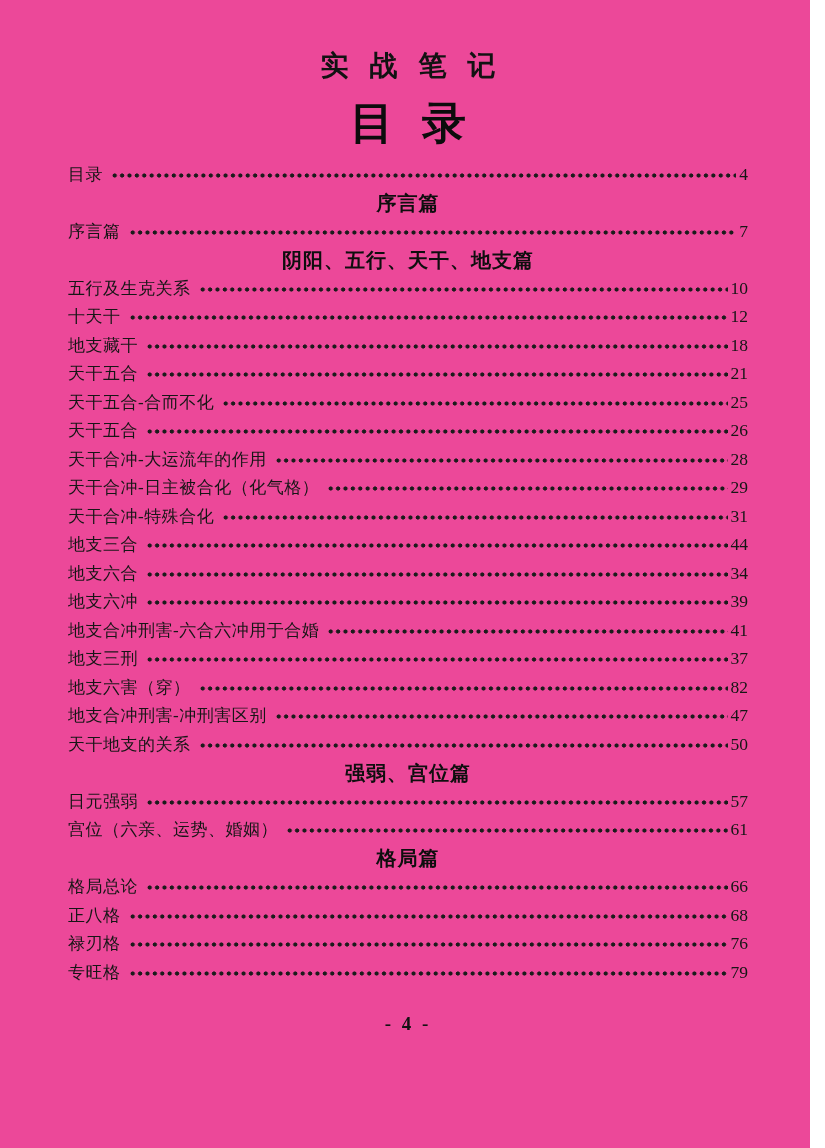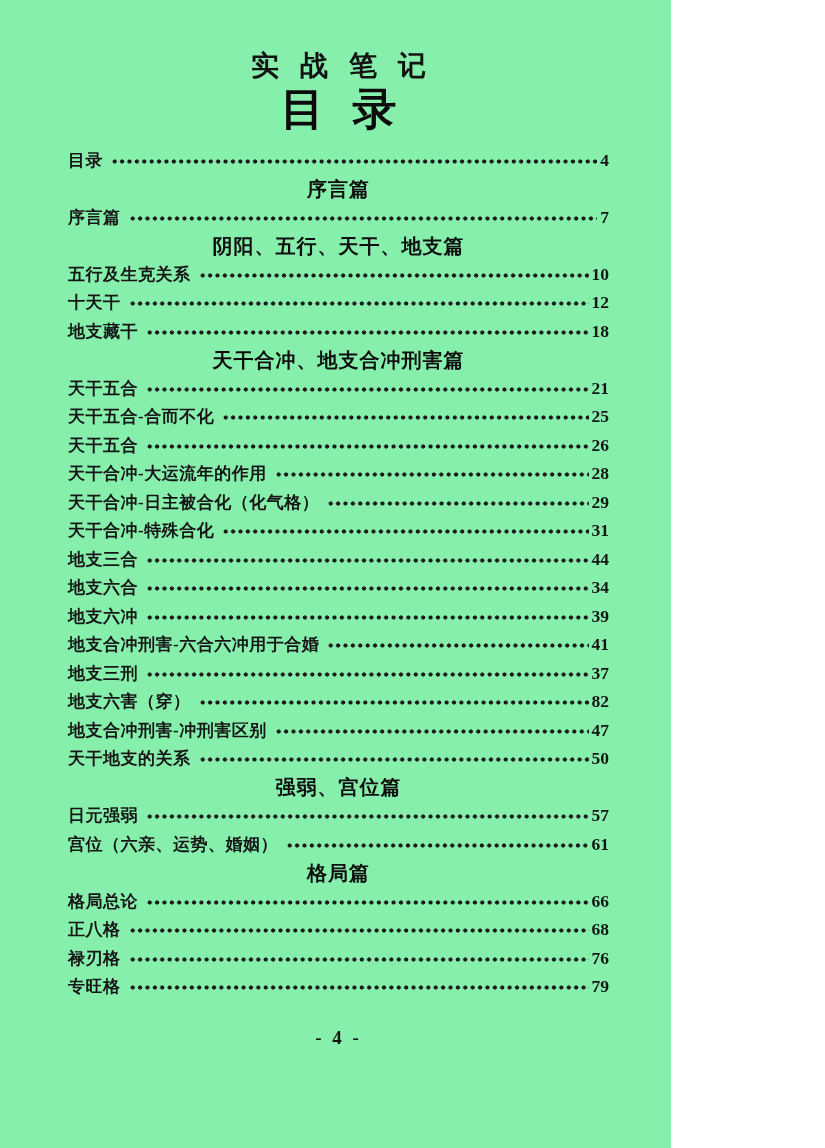--- a/index.html
+++ b/index.html
@@ -1,20 +1,20 @@
 <!DOCTYPE html>
 <html lang="zh"><head>
 <meta charset="utf-8">
 <style>
   html, body { margin: 0; padding: 0; background: #ffffff; }
   .page {
     position: relative;
-    width: 671px;
+    width: 810px;
     height: 1148px;
-    background: #86efac;
+    background: #ec4899;
     box-sizing: border-box;
     padding: 50px 62px 4px 68px;
     color: #161616;
     overflow: hidden;
   }
   .book-title {
     text-align: center;
     font-family: "Liberation Serif", serif;
     font-weight: bold;
     font-size: 28px;
@@ -24,33 +24,32 @@
     text-indent: 21px; 
     color: #121212;
   }
   .page-title {
     text-align: center;
     font-family: "Liberation Sans", sans-serif;
     font-weight: 900;
     font-size: 44px;
     height: 48px;
     line-height: 48px;
-    margin-top: 3px;
+    margin-top: 17px;
     word-spacing: 16px;
     color: #0c0c0c;
   }
   .toc { margin-top: 13px; }
   .toc-row {
     height: 28.5px;
     display: flex;
     align-items: center;
     font-family: "Liberation Serif", serif;
     font-size: 17px;
     color: #161616;
-    font-weight: bold;
   }
   .toc-heading {
     height: 28.5px;
     line-height: 28.5px;
     text-align: center;
     font-family: "Liberation Sans", sans-serif;
     font-weight: bold;
     font-size: 20px;
     letter-spacing: 1px;
     color: #0e0e0e;
@@ -113,21 +112,20 @@
       <div class="toc-row">
         <span class="toc-label">十天干</span>
         <span class="toc-leader"></span>
         <span class="toc-page">12</span>
       </div>
       <div class="toc-row">
         <span class="toc-label">地支藏干</span>
         <span class="toc-leader"></span>
         <span class="toc-page">18</span>
       </div>
-      <div class="toc-heading">天干合冲、地支合冲刑害篇</div>
       <div class="toc-row">
         <span class="toc-label">天干五合</span>
         <span class="toc-leader"></span>
         <span class="toc-page">21</span>
       </div>
       <div class="toc-row">
         <span class="toc-label">天干五合-合而不化</span>
         <span class="toc-leader"></span>
         <span class="toc-page">25</span>
       </div>

